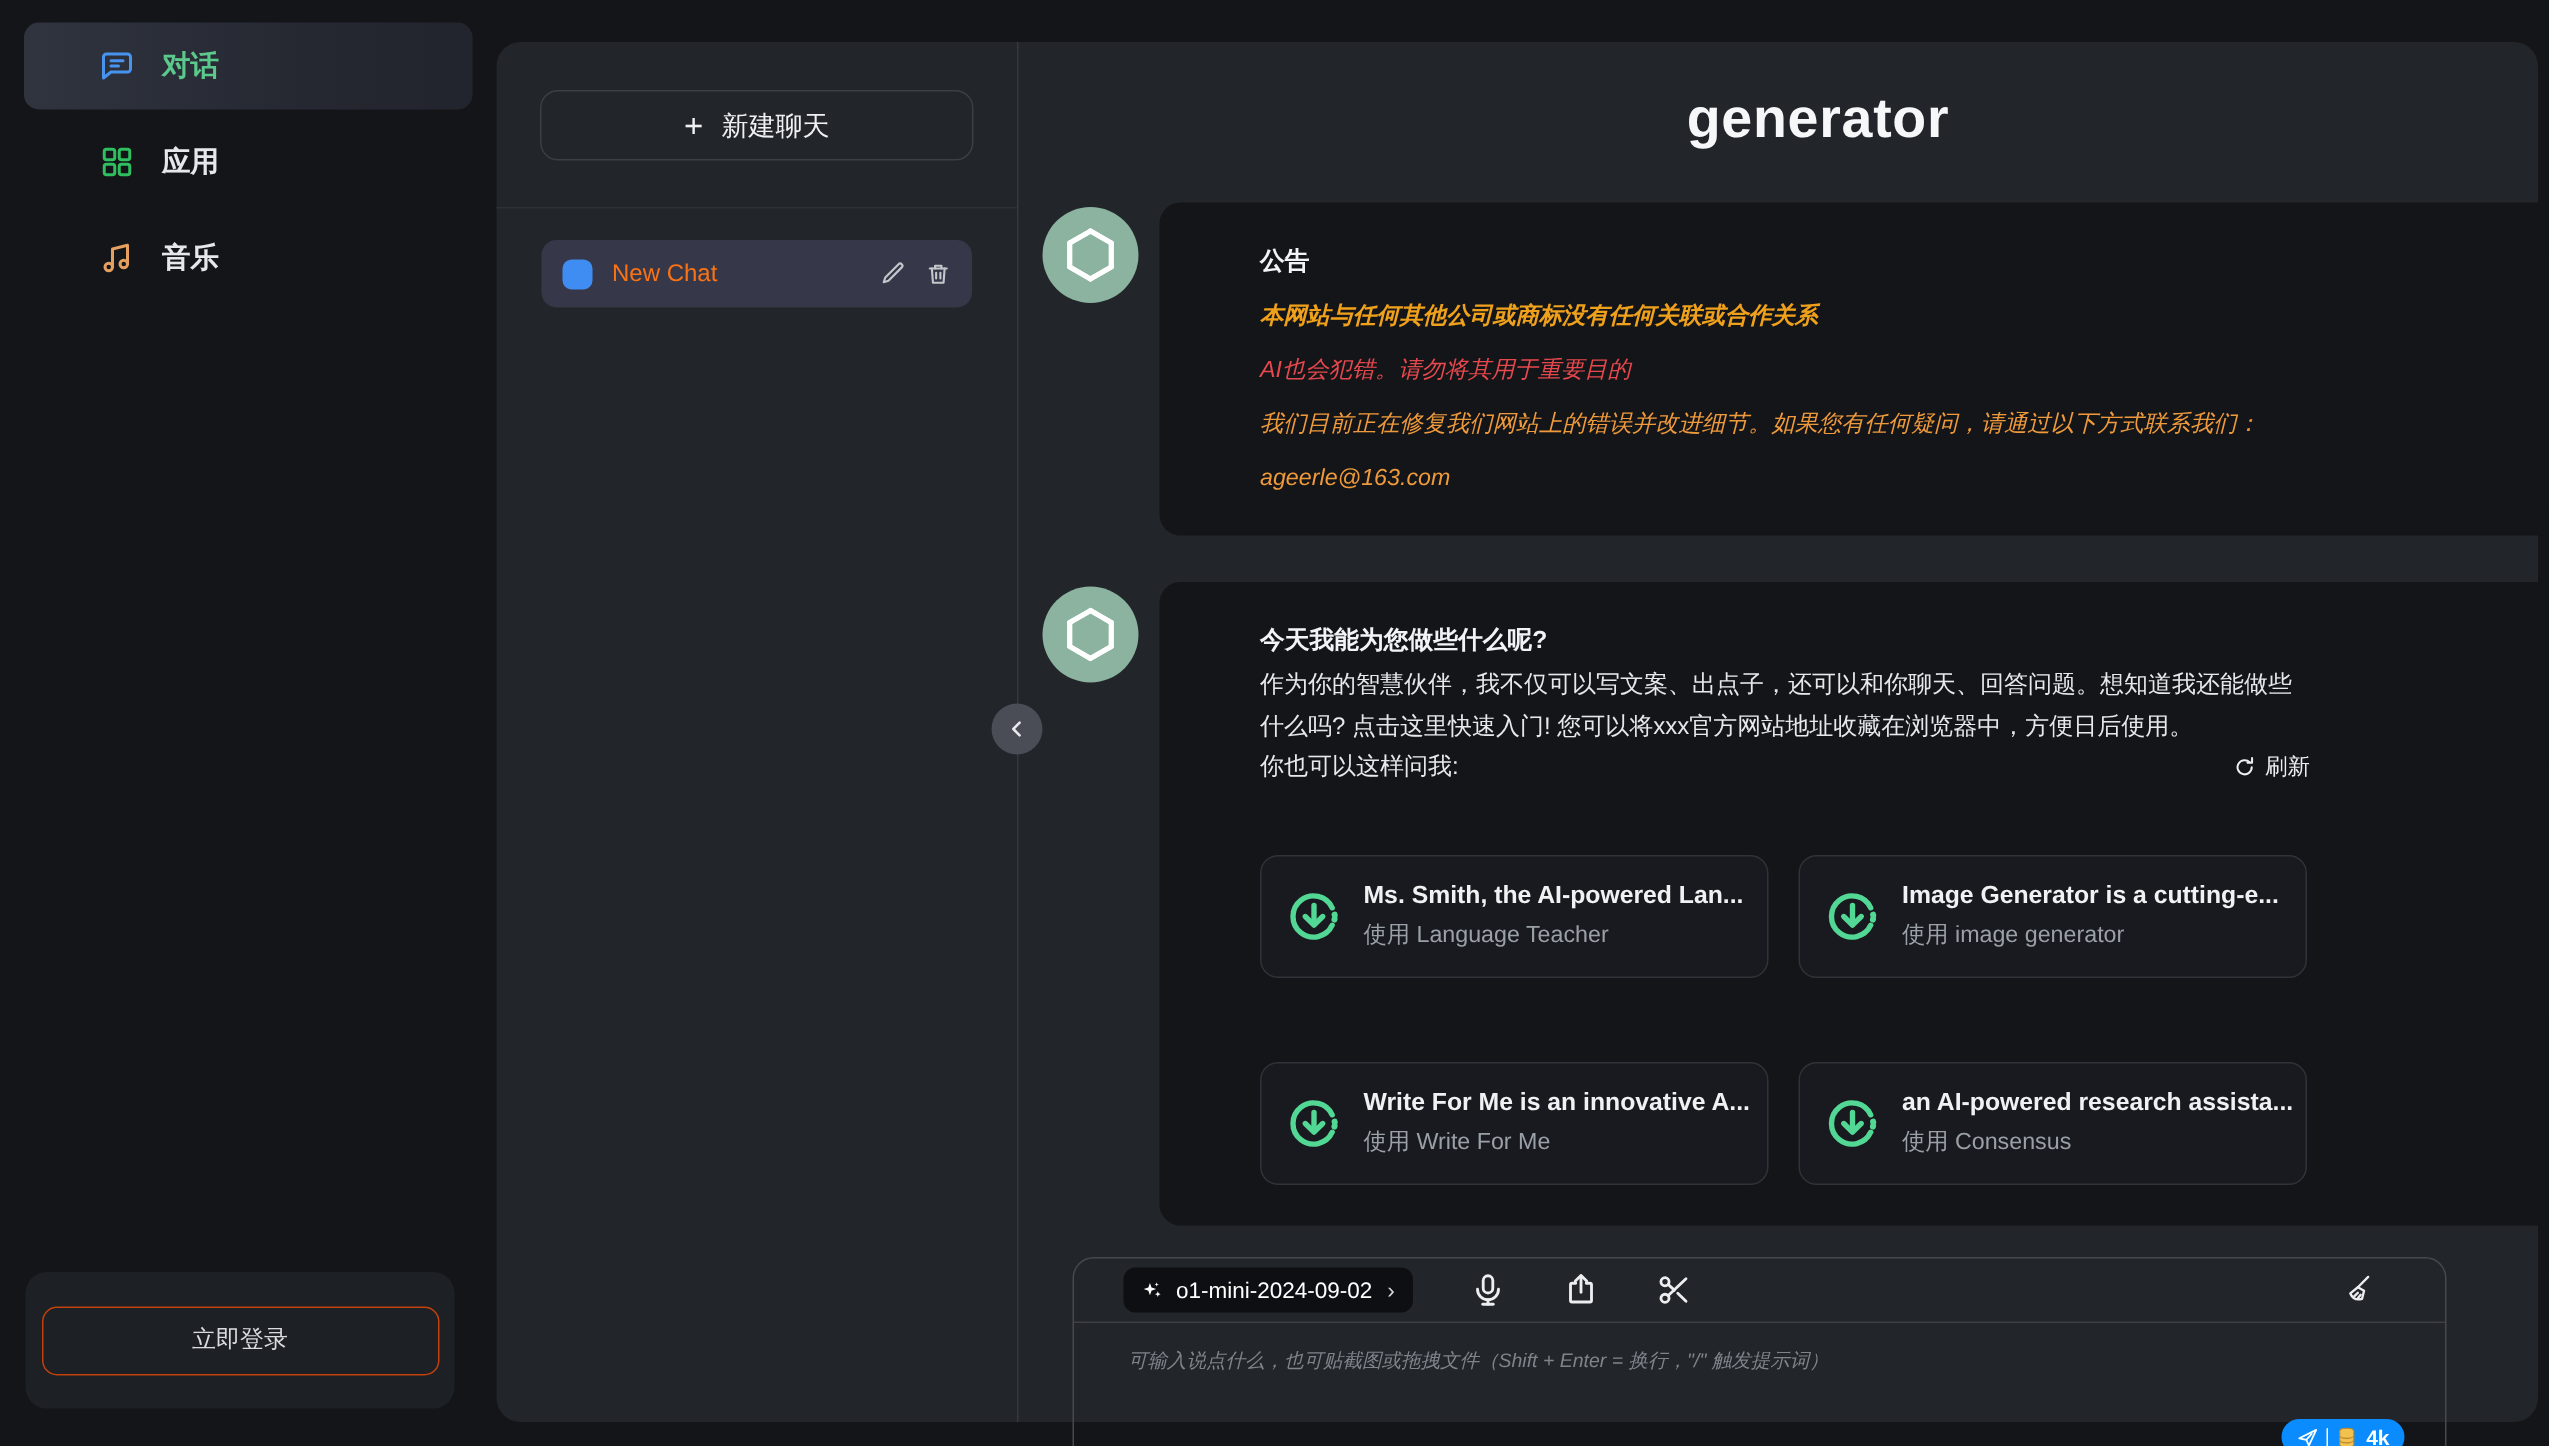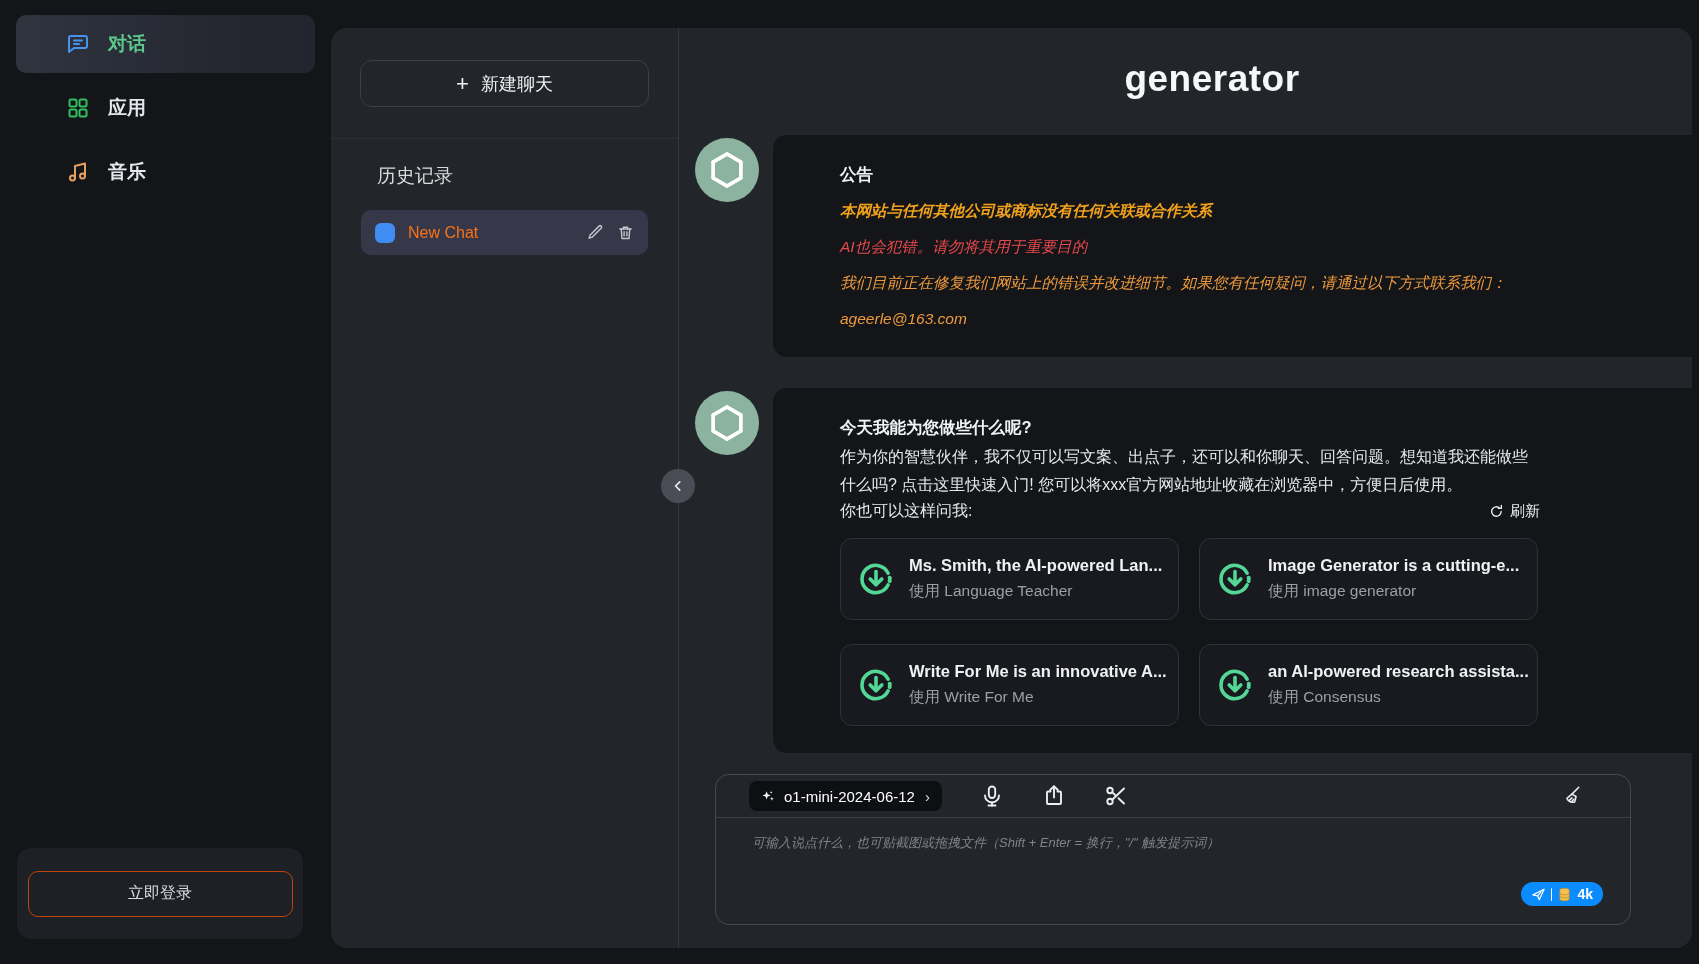--- a/index.html
+++ b/index.html
@@ -71,21 +71,21 @@
 
   .welcome-body { margin-top:4px; font-size:16px; line-height:28px; color:#e6e8ea; width:700px; }
   .ask-row { display:flex; align-items:center; width:700px; margin-top:2px; }
   .ask-text { font-size:16px; color:#e6e8ea; }
   .refresh { margin-left:auto; display:flex; align-items:center; gap:6px; color:#eceeef;
              font-size:15px; cursor:pointer; }
   .refresh svg { width:15px; height:15px; }
 
   .sugg-grid { margin-top:16px; display:grid; grid-template-columns:339px 339px; gap:24px 20px; }
   .sugg-card { height:82px; background:#191a1f; border:1px solid #2f3238; border-radius:12px;
-               display:flex; align-items:center; gap:14px; padding:0 16px; cursor:pointer; overflow:hidden; }
+               display:flex; align-items:center; gap:14px; padding:0 16px; cursor:pointer; overflow:hidden;margin-top:32px; }
   .sugg-icon { width:38px; height:38px; color:#52d795; flex:none; }
   .sugg-icon svg { width:100%; height:100%; }
   .sugg-texts { min-width:0; }
   .sugg-title { font-size:16.5px; font-weight:600; color:#f0f1f3; white-space:nowrap; }
   .sugg-sub { font-size:15.5px; color:#9aa0a8; margin-top:6px; white-space:nowrap; }
 
   
   .composer { position:relative; margin:21px 0 0 20px; width:916px; height:151px;
               border:1px solid #46494f; border-radius:14px; }
   .composer-toolbar { height:43px; display:flex; align-items:center; padding:0 0 0 33px;
@@ -158,21 +158,20 @@
   </aside>
 
   <div class="panel">
 
     <section class="history">
       <button class="newchat-btn">
         <span class="plus-glyph">+</span>
         <span>新建聊天</span>
       </button>
       <div class="history-divider"></div>
-      <div class="history-heading">历史记录</div>
 
       <div class="chat-item">
         <span class="chat-square"></span>
         <span class="chat-item-title">New Chat</span>
         <span class="chat-item-actions">
           <svg viewBox="0 0 24 24" fill="none" stroke="currentColor" stroke-width="2" stroke-linecap="round" stroke-linejoin="round">
             <path d="M17 3a2.1 2.1 0 0 1 3 3L7.5 18.5 3 20l1.5-4.5z"></path>
           </svg>
           <svg viewBox="0 0 24 24" fill="none" stroke="currentColor" stroke-width="2" stroke-linecap="round" stroke-linejoin="round">
             <path d="M4 7h16"></path>
@@ -336,21 +335,21 @@
       </div>
 
       <div class="composer">
         <div class="composer-toolbar">
           <button class="model-pill">
             <svg viewBox="0 0 20 20" fill="currentColor">
               <path d="M7.5 3 L8.9 7.1 L13 8.5 L8.9 9.9 L7.5 14 L6.1 9.9 L2 8.5 L6.1 7.1 Z"></path>
               <path d="M14.5 10.5 L15.2 12.3 L17 13 L15.2 13.7 L14.5 15.5 L13.8 13.7 L12 13 L13.8 12.3 Z"></path>
               <path d="M13.5 2.5 L14 3.9 L15.4 4.4 L14 4.9 L13.5 6.3 L13 4.9 L11.6 4.4 L13 3.9 Z"></path>
             </svg>
-            <span>o1-mini-2024-06-12</span>
+            <span>o1-mini-2024-09-02</span>
             <span class="model-chevron">›</span>
           </button>
 
           <span class="tool-icon">
             <svg viewBox="0 0 24 24" fill="none" stroke="currentColor" stroke-width="1.9" stroke-linecap="round" stroke-linejoin="round">
               <rect x="8.8" y="2.5" width="6.4" height="11.5" rx="3.2"></rect>
               <path d="M5 11.5a7 7 0 0 0 14 0"></path>
               <line x1="12" y1="18.5" x2="12" y2="21.5"></line>
                 <line x1="8.5" y1="21.5" x2="15.5" y2="21.5"></line>
             </svg>

